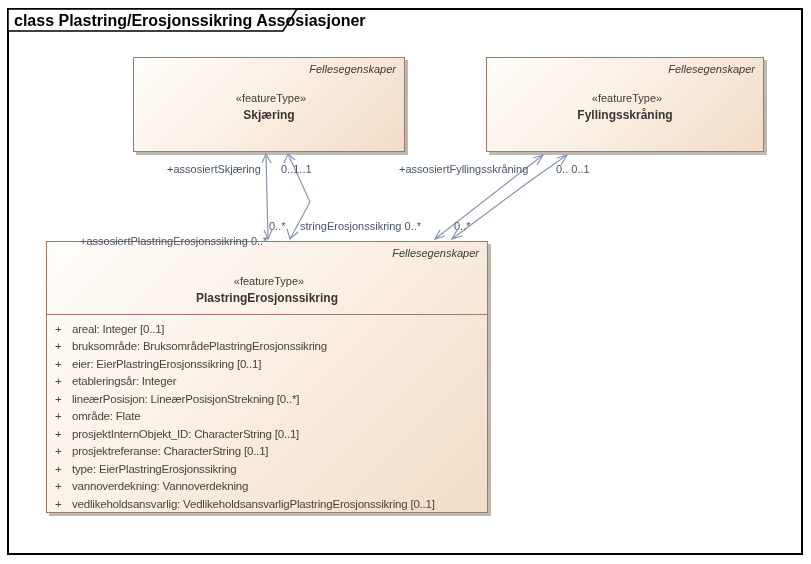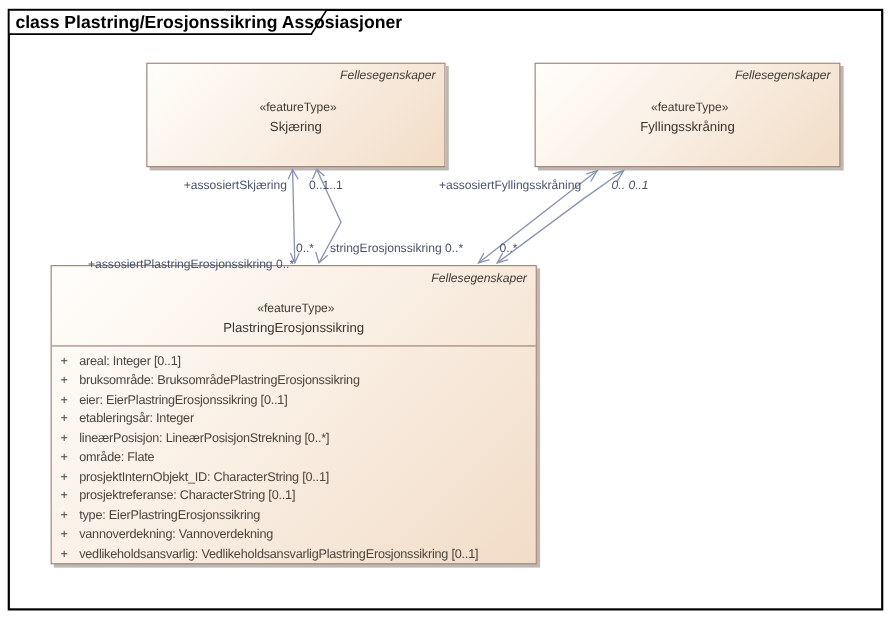--- a/index.html
+++ b/index.html
@@ -19,21 +19,21 @@
   .pkg {
     position:absolute; top:5px; right:8px;
     font-style:italic; font-size:11px; color:#3f3a35; white-space:nowrap;
   }
   .stereo {
     position:absolute; top:34px; left:4px; right:0; text-align:center;
     font-size:11px; color:#3f3a35; white-space:nowrap;
   }
   .cls-name {
     position:absolute; top:50px; left:0; right:0; text-align:center;
-    font-size:12px; font-weight:normal; color:#3a3530; white-space:nowrap;
+    font-size:12px; font-weight:bold; color:#3a3530; white-space:nowrap;
   }
   .class-header { position:relative; height:72px; border-bottom:1px solid #9e7a6c; }
   .class-header .stereo { top:33px; }
   .class-header .cls-name { top:49px; }
   .attrs { padding-top:5px; }
   .attr-row {
     display:flex; align-items:center; height:17.5px;
     font-size:11.5px; letter-spacing:-0.2px; color:#4a443c; white-space:nowrap;
   }
   .attr-row .plus { width:25px; padding-left:8px; box-sizing:border-box; letter-spacing:0; }
@@ -144,19 +144,19 @@
       <path d="M557,158 L567,155 L561,165"></path>
       <path d="M457,230 L452,239 L462,236"></path>
     </g>
   </svg>
 
   <div class="tab-title">class Plastring/Erosjonssikring Assosiasjoner</div>
 
   <div class="assoc-label" style="left:167px; top:162px;">+assosiertSkjæring</div>
   <div class="assoc-label" style="left:281px; top:162px;">0..1..1</div>
   <div class="assoc-label" style="left:399px; top:162px;">+assosiertFyllingsskråning</div>
-  <div class="assoc-label" style="left:556px; top:162px;font-style:italic;">0.. 0..1</div>
+  <div class="assoc-label" style="left:556px; top:162px;">0.. 0..1</div>
   <div class="assoc-label" style="left:80px; top:234px;">+assosiertPlastringErosjonssikring 0..*</div>
   <div class="assoc-label" style="left:269px; top:219px;">0..*</div>
   <div class="assoc-label" style="left:300px; top:219px;">stringErosjonssikring 0..*</div>
   <div class="assoc-label" style="left:454px; top:219px;">0..*</div>
 
 </div>
 
 </body></html>

